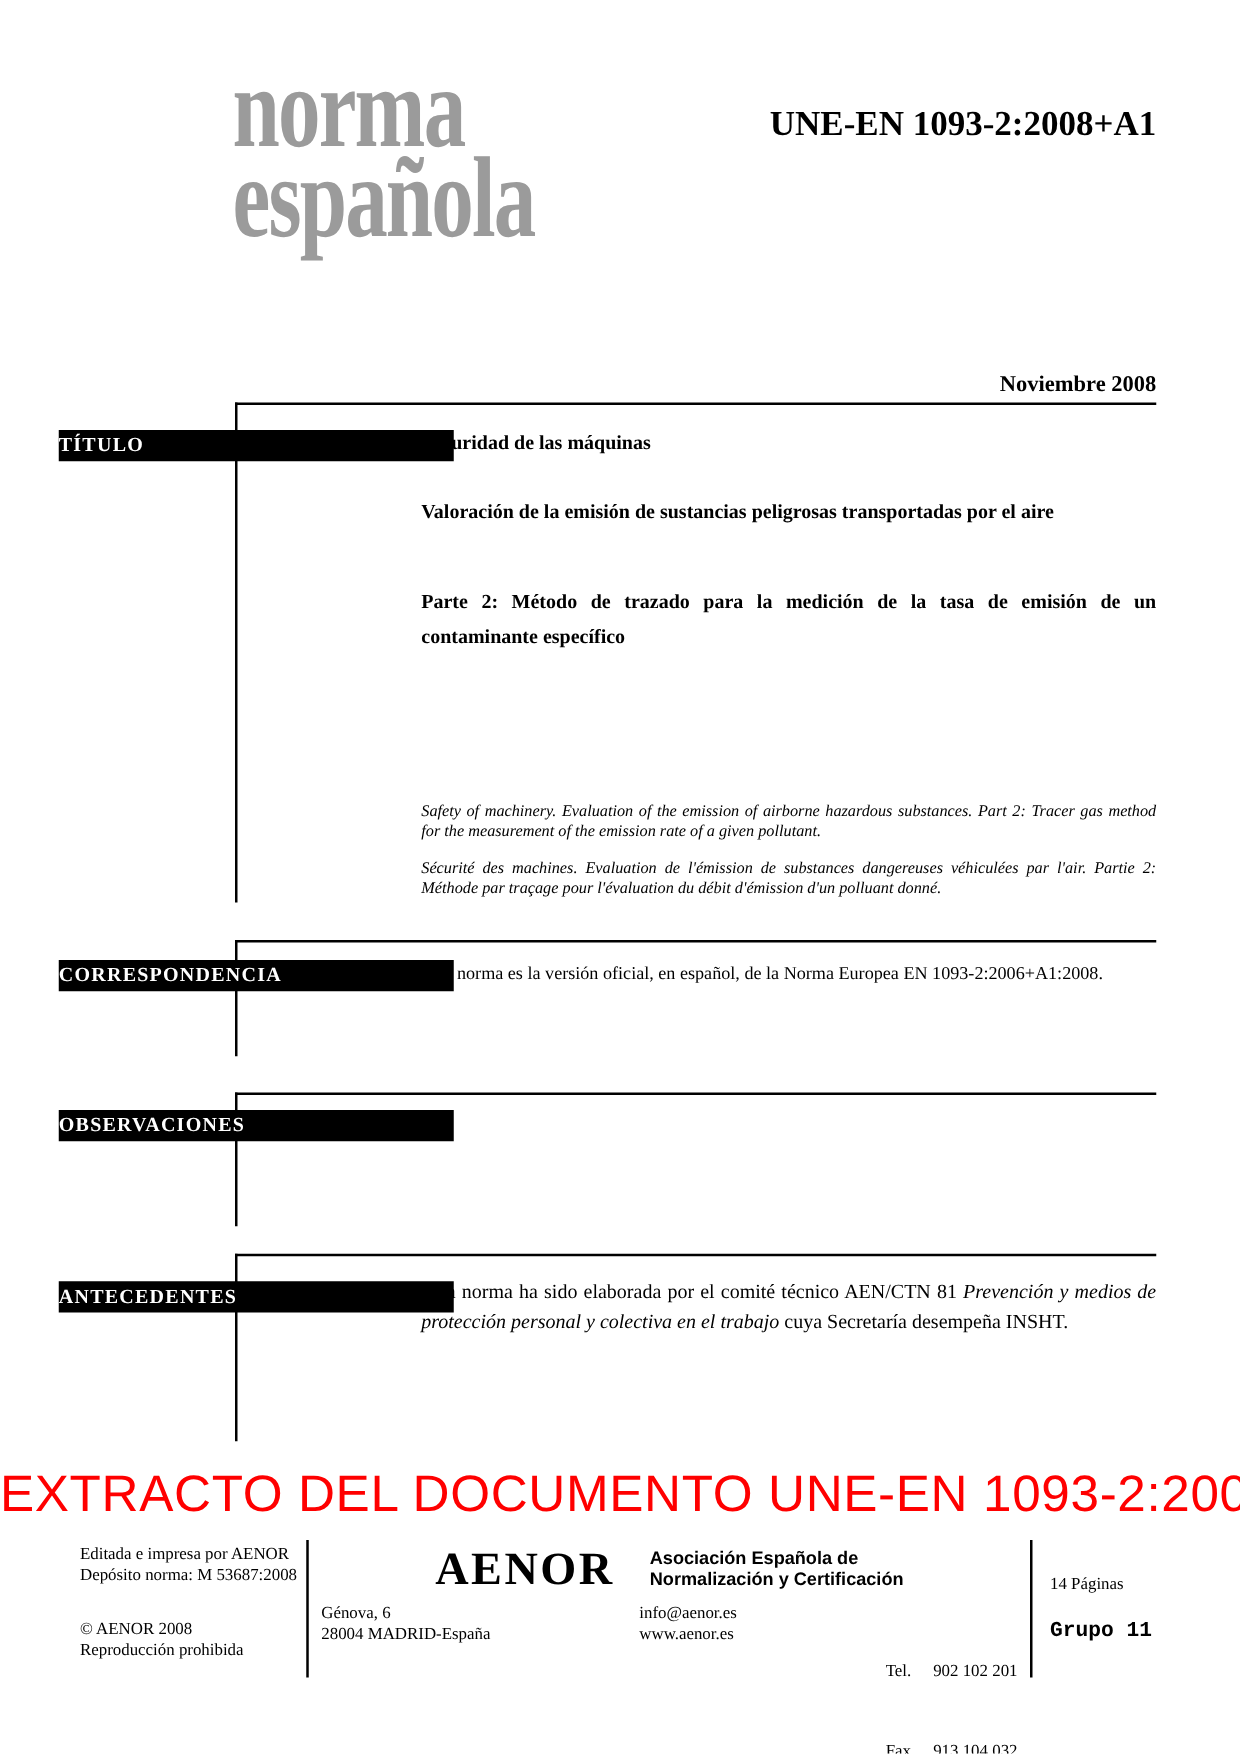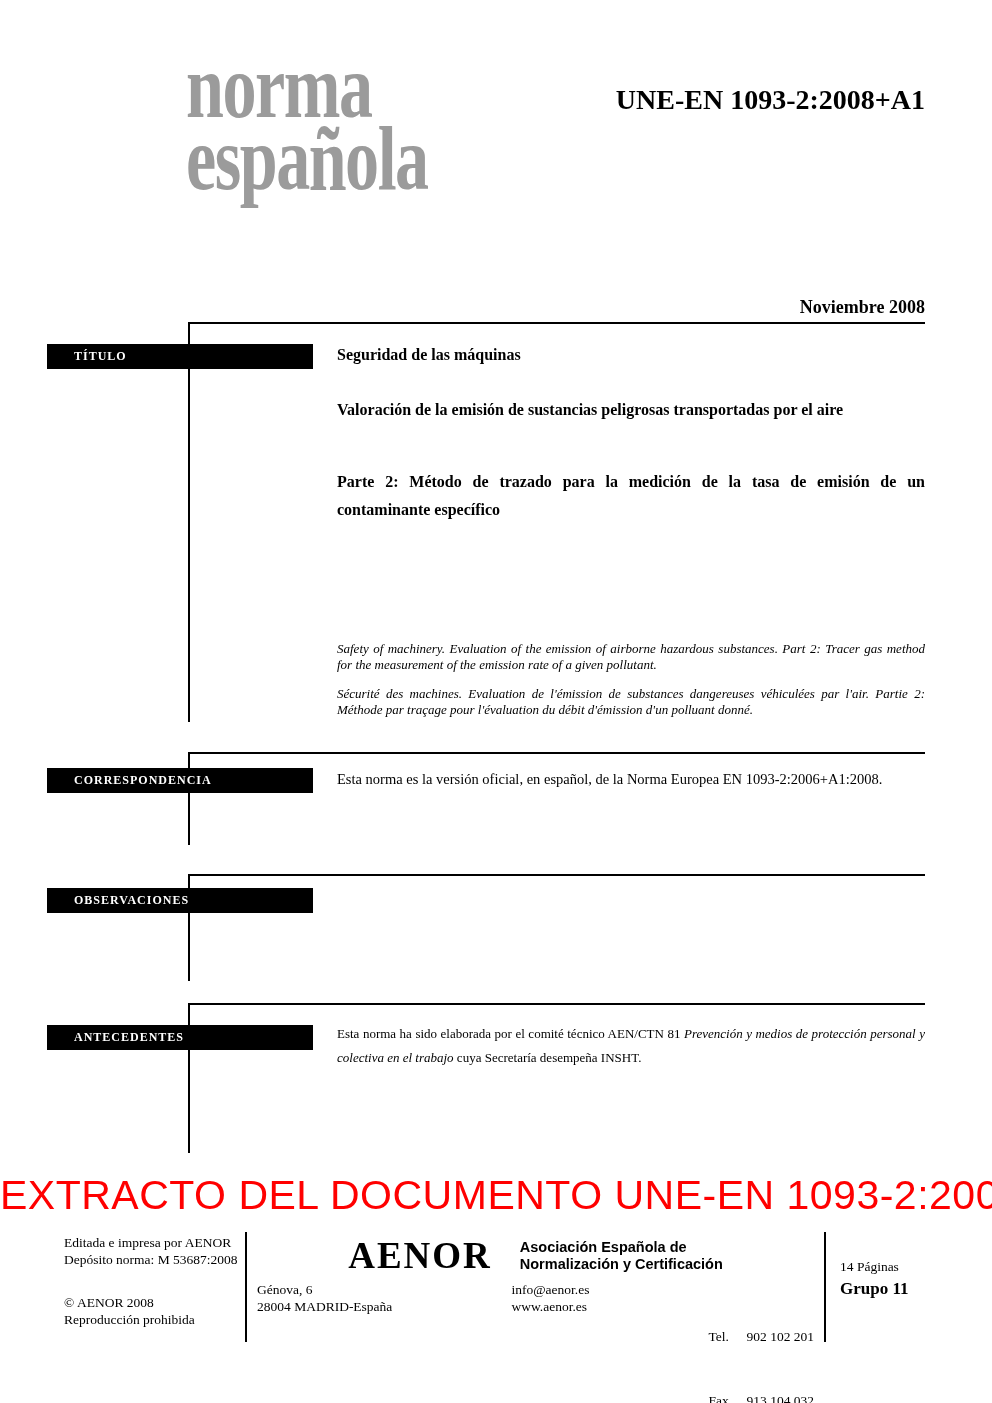--- a/index.html
+++ b/index.html
@@ -22,31 +22,31 @@
   }
   .date {
     position:absolute; right:67px; top:297px;
     font-weight:bold; font-size:18px;
   }
   
   .hr { position:absolute; left:188px; width:737px; height:2px; background:#000; }
   .vl { position:absolute; left:188px; width:2px; background:#000; }
   
   .label {
-    position:absolute; left:47px; width:266px; height:25px;
-    background:#000; color:#fff; font-weight:bold; font-size:12px;
-    line-height:25px; padding-left:27px; box-sizing:border-box;
+    position:absolute; left:47px; width:316px; height:25px;
+    background:#000; color:#fff; font-weight:bold; font-size:16px;
+    line-height:25px; box-sizing:border-box;
     letter-spacing:1px; white-space:nowrap;
   }
   
   .ct { position:absolute; left:337px; width:588px; margin:0; }
   .t-bold { font-weight:bold; font-size:16px; line-height:28px; text-align:justify; }
   .t-ital { font-style:italic; font-size:13px; line-height:15.5px; text-align:justify; }
   .t-reg  { font-size:14.5px; line-height:24px; white-space:nowrap; }
-  .t-ante { font-size:13px; line-height:24px; text-align:justify; white-space:normal; }
+  .t-ante { font-size:16px; line-height:24px; text-align:justify; white-space:normal; }
   .t-ante em { font-style:italic; }
   
   .extract {
     position:absolute; left:0; top:1172px; width:100%;
     text-align:center; color:#ff0000;
     font-family:"Liberation Sans", sans-serif;
     font-size:41px; letter-spacing:0.5px; white-space:nowrap;
   }
   
   .footer {
@@ -61,21 +61,21 @@
   .f-logo-row { display:flex; justify-content:center; align-items:center; gap:28px; margin-top:3px; }
   .f-logo { font-size:37px; font-weight:bold; letter-spacing:2px; line-height:38px; }
   .f-tagline {
     font-family:"Liberation Sans", sans-serif; font-weight:bold;
     font-size:14.5px; line-height:17px; text-align:left;
   }
   .f-contact { display:flex; justify-content:space-between; margin-top:6px; }
   .f-telfax .row { display:flex;margin-top:47px; }
   .f-telfax .lbl { display:inline-block; width:38px; }
   .f-right { width:106px; padding:26px 0 0 14px; box-sizing:border-box; }
-  .f-group { font-weight:bold; font-size:17px; margin-top:5px; }
+  .f-group { font-weight:bold; font-size:17px; margin-top:22px;font-family:Liberation Mono, monospace; }
   .nw { white-space:nowrap; }
 </style>
 </head>
 <body>
 
 <div class="page">
 
   <div class="brand">
     <div>norma</div>
     <div>española</div>

